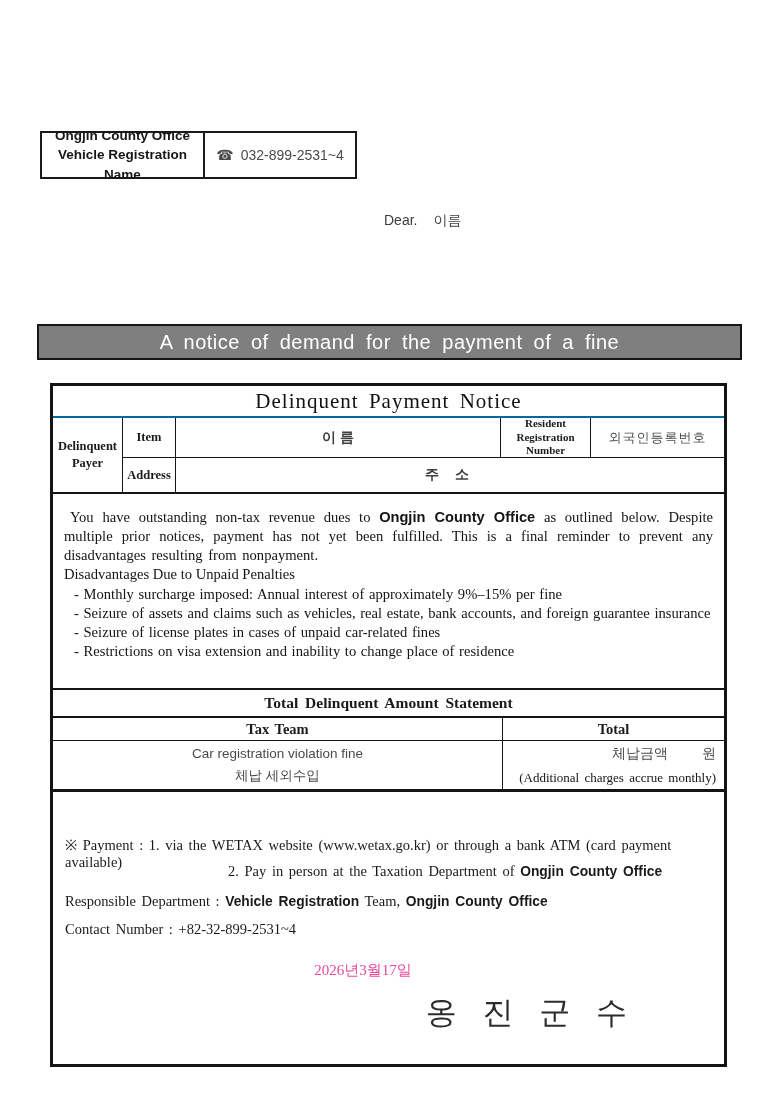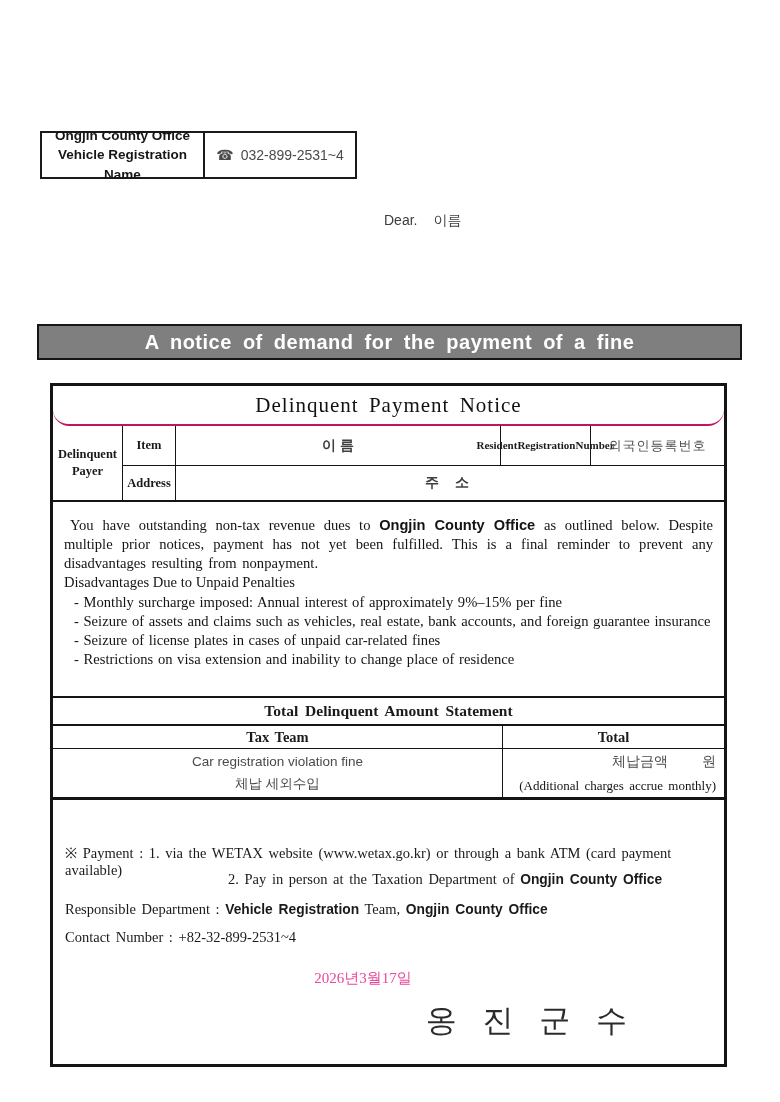--- a/index.html
+++ b/index.html
@@ -42,35 +42,35 @@
   
   .banner {
     position: absolute; left: 37px; top: 324px;
     width: 705px; height: 36px;
     background: #7f7f7f;
     border: 2px solid #161616;
     display: flex; align-items: center; justify-content: center;
   }
   .banner .banner-title {
     font-family: "Liberation Sans", sans-serif;
-    font-size: 20px; font-weight: bold; color: #ffffff;
+    font-size: 20px; font-weight: normal; color: #ffffff;
     letter-spacing: 0.5px; word-spacing: 5px;
   }
 
   
   .doc {
     position: absolute; left: 50px; top: 383px;
     width: 677px; height: 684px;
     border: 3px solid #141414;
     background: #ffffff;
     display: flex; flex-direction: column;
   }
   .doc-title-row {
-    height: 40px; border-bottom: 2px solid #be185d;
-    display: flex; align-items: center; justify-content: center; border-radius: 16px;
+    height: 32px; border-bottom: 2px solid #0369a1;
+    display: flex; align-items: center; justify-content: center;
   }
   .doc-title-row .doc-title {
     font-size: 21px; letter-spacing: 1px; word-spacing: 4px; color: #111;
   }
 
   
   .payer-grid {
     display: grid;
     grid-template-columns: 70px 53px 325px 90px 1fr;
     grid-template-rows: 40px 34px;
@@ -91,21 +91,21 @@
   .cell-name-label { grid-row: 1; border-bottom: 1px solid #141414; }
   .cell-address-label { grid-row: 2; }
   .cell-name-value {
     grid-row: 1; grid-column: 3;
     border-right: 1px solid #141414; border-bottom: 1px solid #141414;
     font-family: "Liberation Sans", sans-serif; font-weight: bold; color: #3f3f3f; font-size: 14px;
   }
   .cell-rrn-label {
     grid-row: 1; grid-column: 4;
     border-right: 1px solid #141414; border-bottom: 1px solid #141414;
-    font-weight: bold; font-size: 11px; line-height: 1.25; flex-direction: row;
+    font-weight: bold; font-size: 11px; line-height: 1.25; flex-direction: column;
   }
   .cell-rrn-value {
     grid-row: 1; grid-column: 5; border-bottom: 1px solid #141414;
     font-family: "Liberation Sans", sans-serif; color: #4a4a4a; font-size: 13px; letter-spacing: 1px;
   }
   .cell-address-value {
     grid-row: 2; grid-column: 3 / span 3;
     font-family: "Liberation Sans", sans-serif; font-weight: bold; color: #3f3f3f; font-size: 14px;
     letter-spacing: 6px;
   }

